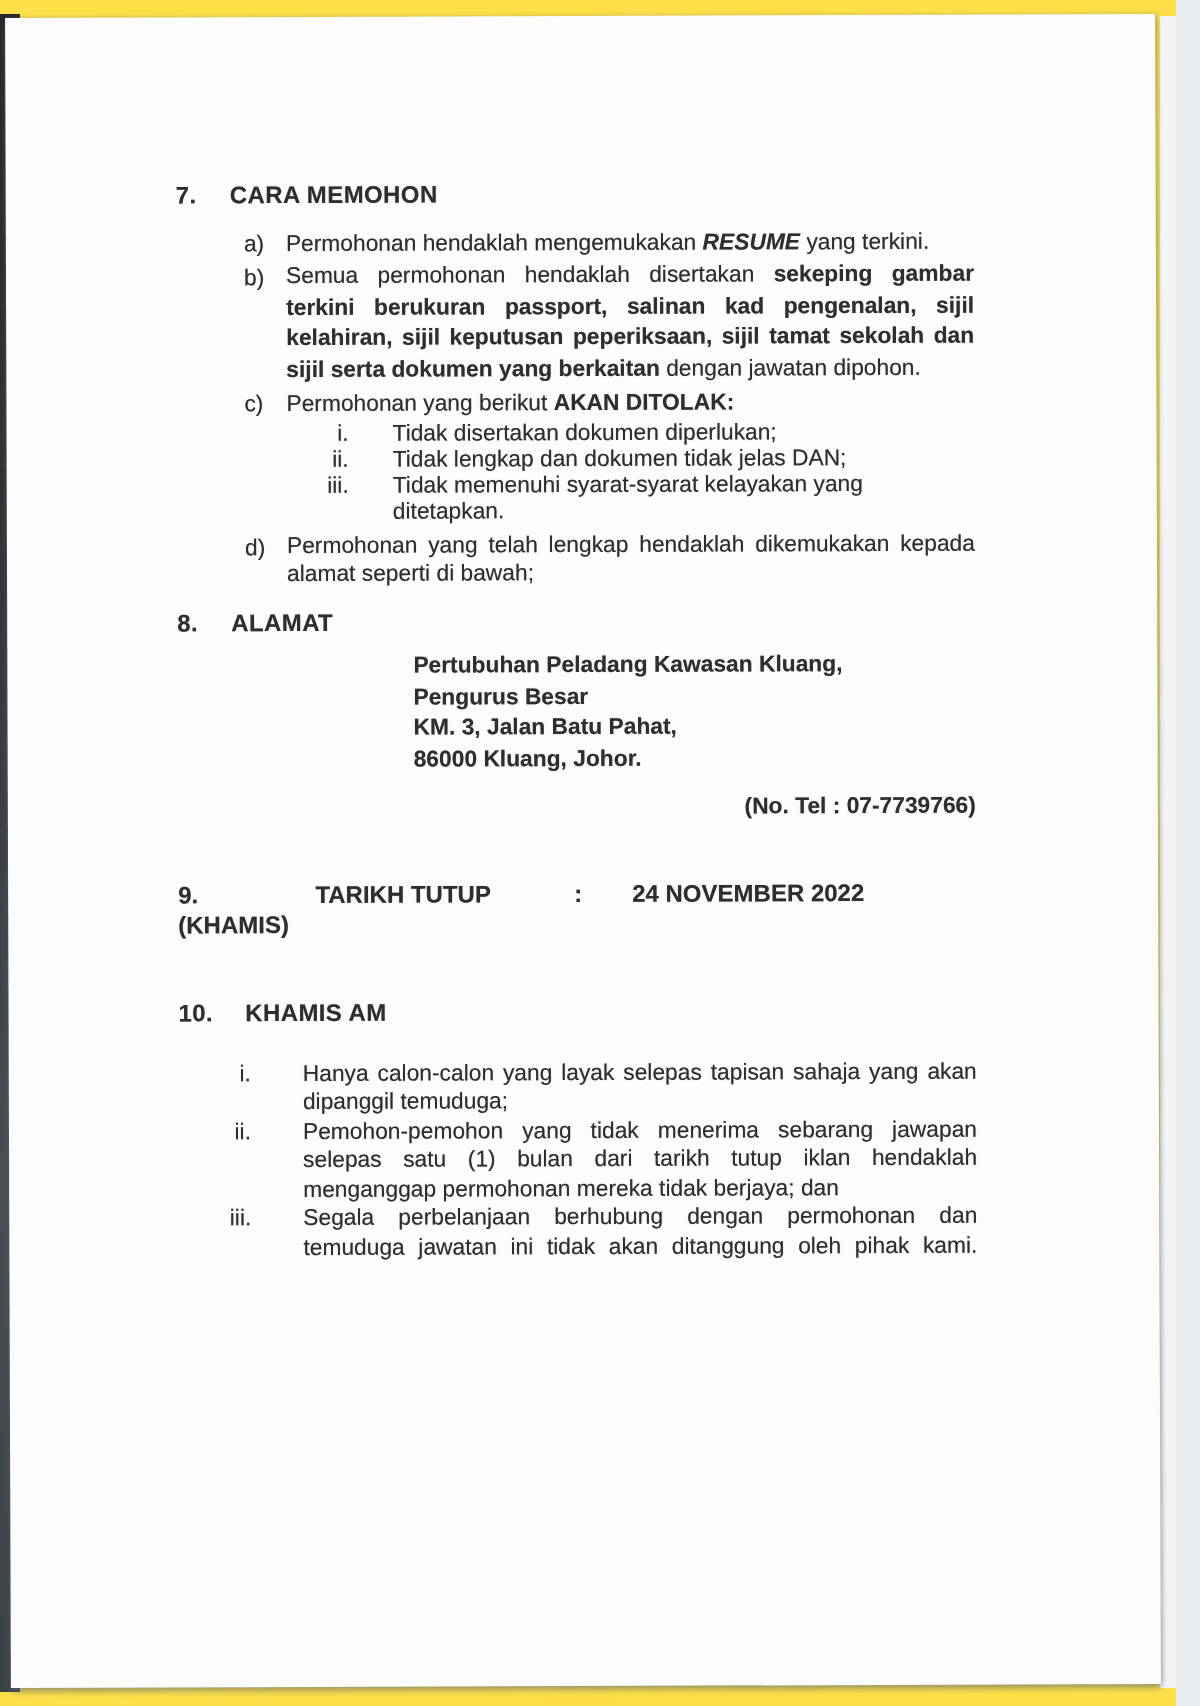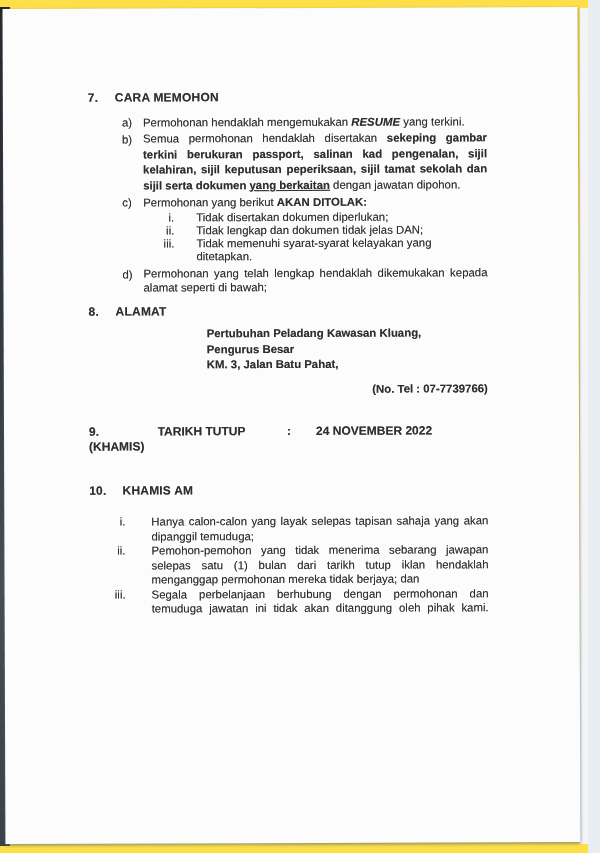--- a/index.html
+++ b/index.html
@@ -25,21 +25,21 @@
   .lh14{line-height:14px;}
   
   .rom7{display:flex;padding-left:68px;line-height:13px;}
   .rom7 .mk{width:18px;text-align:right;flex-shrink:0;margin-right:22px;}
   .rom7 .tx{width:303px;}
   
   .rom10{display:flex;padding-left:18px;line-height:14.5px;}
   .rom10 .mk{width:18px;text-align:right;flex-shrink:0;margin-right:26px;}
   .rom10 .tx{width:349px;text-align:justify;}
   .rom10 .tx.stretch-last{text-align-last:justify;}
-  b.u{text-decoration:underline;}
+  b.u{}
   .addr{margin-left:118px;font-weight:bold;line-height:15.5px;}
   .phone{margin-left:118px;font-weight:bold;line-height:15.5px;margin-top:9px;text-align:right;}
   .s9{font-size:12px;font-weight:bold;line-height:15px;margin-top:27px;}
   .s9 .t9{display:inline-block;width:171px;text-align:center;}
   .s9 .c9{display:inline-block;width:29px;}
   .m-a{margin-top:10px;}
   .m-b{margin-top:1px;}
   .m-c{margin-top:1px;}
   .m-sub{margin-top:1px;}
   .m-d{margin-top:3px;}
@@ -93,20 +93,21 @@
       <span class="mk">d)</span>
       <div class="tx just lh14">Permohonan yang telah lengkap hendaklah dikemukakan kepada alamat seperti di bawah;</div>
     </div>
 
     <div class="h m-h8"><span class="num">8.</span><span>ALAMAT</span></div>
 
     <div class="addr m-addr">
       <div>Pertubuhan Peladang Kawasan Kluang,</div>
       <div>Pengurus Besar</div>
       <div>KM. 3, Jalan Batu Pahat,</div>
+      <div>86000 Kluang, Johor.</div>
     </div>
     <div class="phone">(No. Tel : 07-7739766)</div>
 
     <div class="s9"><span class="num">9.</span><span class="t9">TARIKH TUTUP</span><span class="c9">:</span><span>24 NOVEMBER 2022 (KHAMIS)</span></div>
 
     <div class="h m-h10"><span class="num10">10.</span><span>KHAMIS AM</span></div>
 
     <div class="m-l10">
       <div class="rom10">
         <span class="mk">i.</span>

